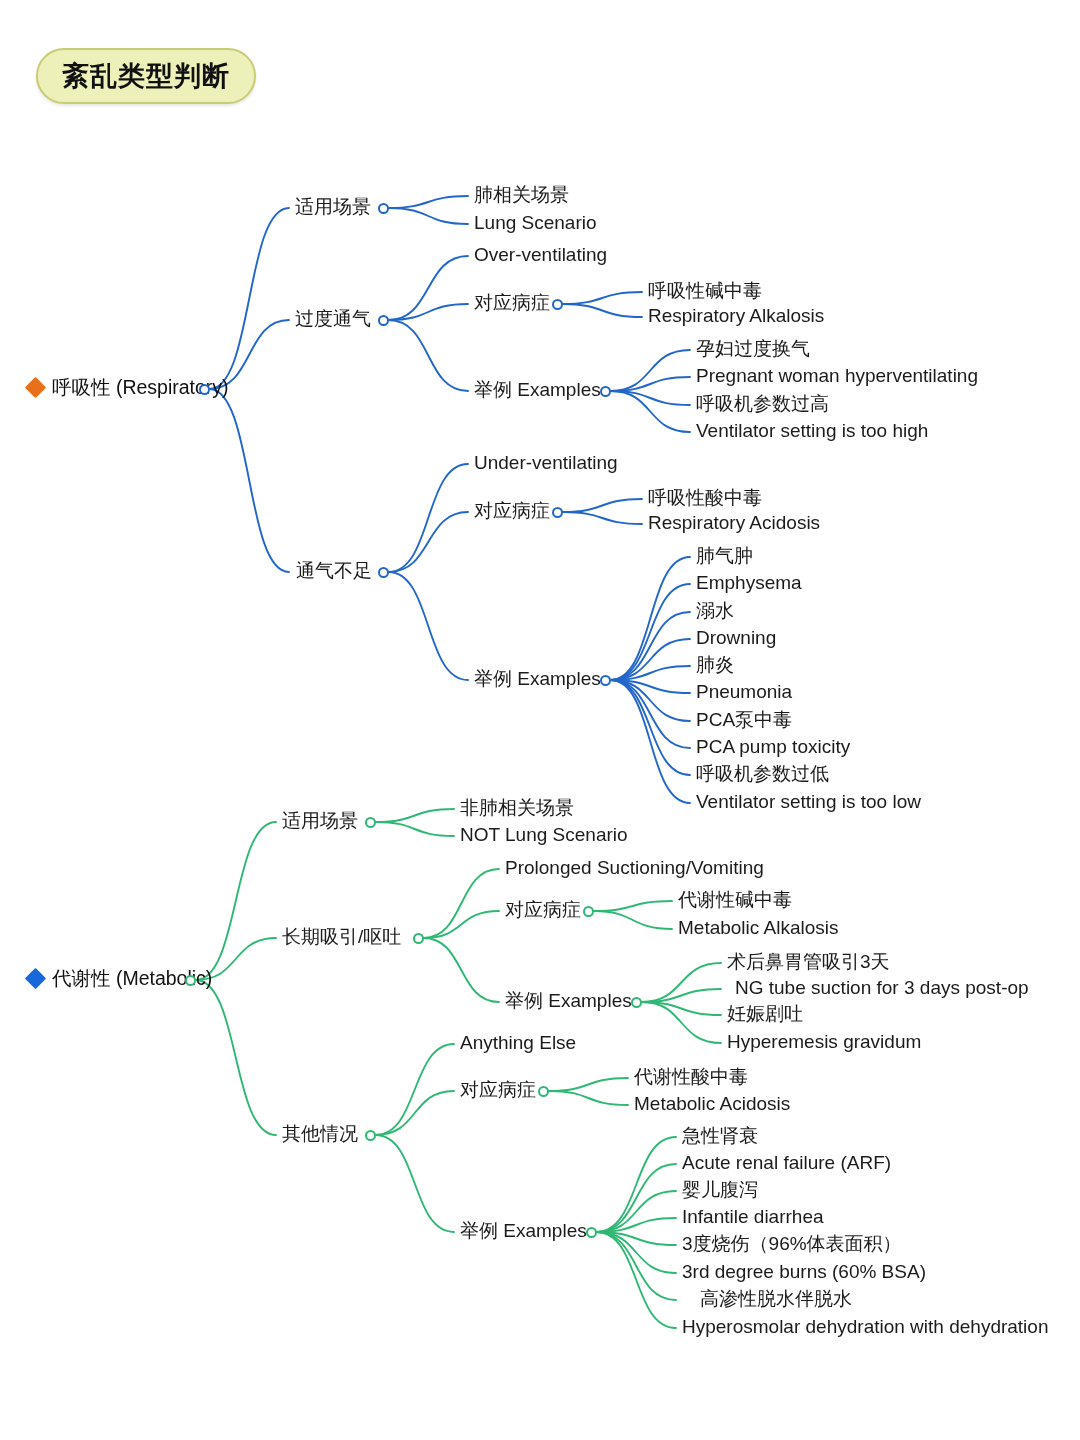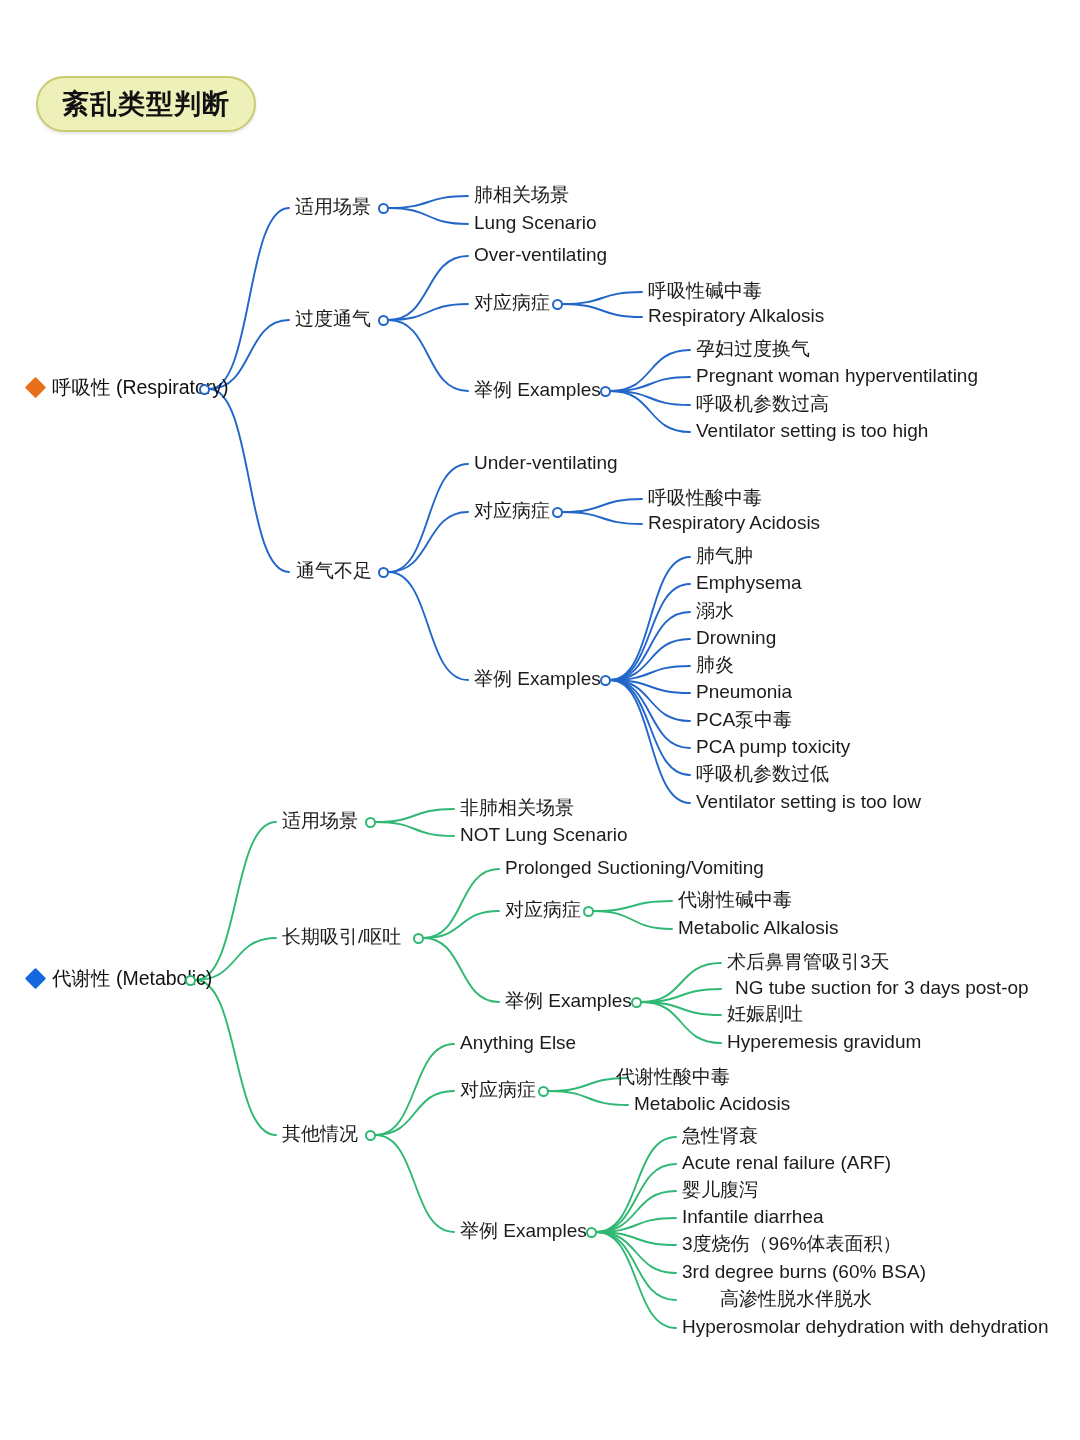--- a/index.html
+++ b/index.html
@@ -33,21 +33,20 @@
     top: 48px;
     height: 56px;
     box-sizing: border-box;
     display: flex;
     align-items: center;
     padding: 0 24px;
     background: #eef0b9;
     border: 2px solid #c9cc74;
     border-radius: 28px;
     box-shadow: 0 2px 3px rgba(0,0,0,0.10);
-    margin-top: 28px;
   }
   .title-badge .title-text {
     font-size: 27px;
     font-weight: bold;
     color: #111111;
     letter-spacing: 1px;
     white-space: nowrap;
   }
   .node {
     position: absolute;
@@ -219,27 +218,27 @@
       <div class="dot green" style="left: 630.5px; top: 996.5px;"></div>
       <div class="node leaf" style="left: 727px; top: 952px;"><span class="node-label">术后鼻胃管吸引3天</span></div>
       <div class="node leaf" style="left: 727px; top: 978px; margin-left: 8px;"><span class="node-label">NG tube suction for 3 days post-op</span></div>
       <div class="node leaf" style="left: 727px; top: 1004px;"><span class="node-label">妊娠剧吐</span></div>
       <div class="node leaf" style="left: 727px; top: 1032px;"><span class="node-label">Hyperemesis gravidum</span></div>
       <div class="node" style="left: 282px; top: 1124px;"><span class="node-label">其他情况</span></div>
       <div class="dot green" style="left: 364.5px; top: 1129.5px;"></div>
       <div class="node leaf" style="left: 460px; top: 1033px;"><span class="node-label">Anything Else</span></div>
       <div class="node" style="left: 460px; top: 1080px;"><span class="node-label">对应病症</span></div>
       <div class="dot green" style="left: 537.5px; top: 1085.5px;"></div>
-      <div class="node leaf" style="left: 616px; top: 1067px; text-align: center;"><span class="node-label">代谢性酸中毒</span></div>
+      <div class="node leaf" style="left: 634px; top: 1067px; text-align: center;"><span class="node-label">代谢性酸中毒</span></div>
       <div class="node leaf" style="left: 634px; top: 1094px;"><span class="node-label">Metabolic Acidosis</span></div>
       <div class="node" style="left: 460px; top: 1221px;"><span class="node-label">举例 Examples</span></div>
       <div class="dot green" style="left: 585.5px; top: 1226.5px;"></div>
       <div class="node leaf" style="left: 682px; top: 1126px;"><span class="node-label">急性肾衰</span></div>
       <div class="node leaf" style="left: 682px; top: 1153px;"><span class="node-label">Acute renal failure (ARF)</span></div>
       <div class="node leaf" style="left: 682px; top: 1180px;"><span class="node-label">婴儿腹泻</span></div>
       <div class="node leaf" style="left: 682px; top: 1207px;"><span class="node-label">Infantile diarrhea</span></div>
       <div class="node leaf" style="left: 682px; top: 1234px;"><span class="node-label">3度烧伤（96%体表面积）</span></div>
       <div class="node leaf" style="left: 682px; top: 1262px;"><span class="node-label">3rd degree burns (60% BSA)</span></div>
-      <div class="node leaf" style="left: 720px; top: 1289px;"><span class="node-label">高渗性脱水伴脱水</span></div>
+      <div class="node leaf" style="left: 700px; top: 1289px;"><span class="node-label">高渗性脱水伴脱水</span></div>
       <div class="node leaf" style="left: 682px; top: 1317px;"><span class="node-label">Hyperosmolar dehydration with dehydration</span></div>
     </div>
 
 </div>
 
 </body></html>

